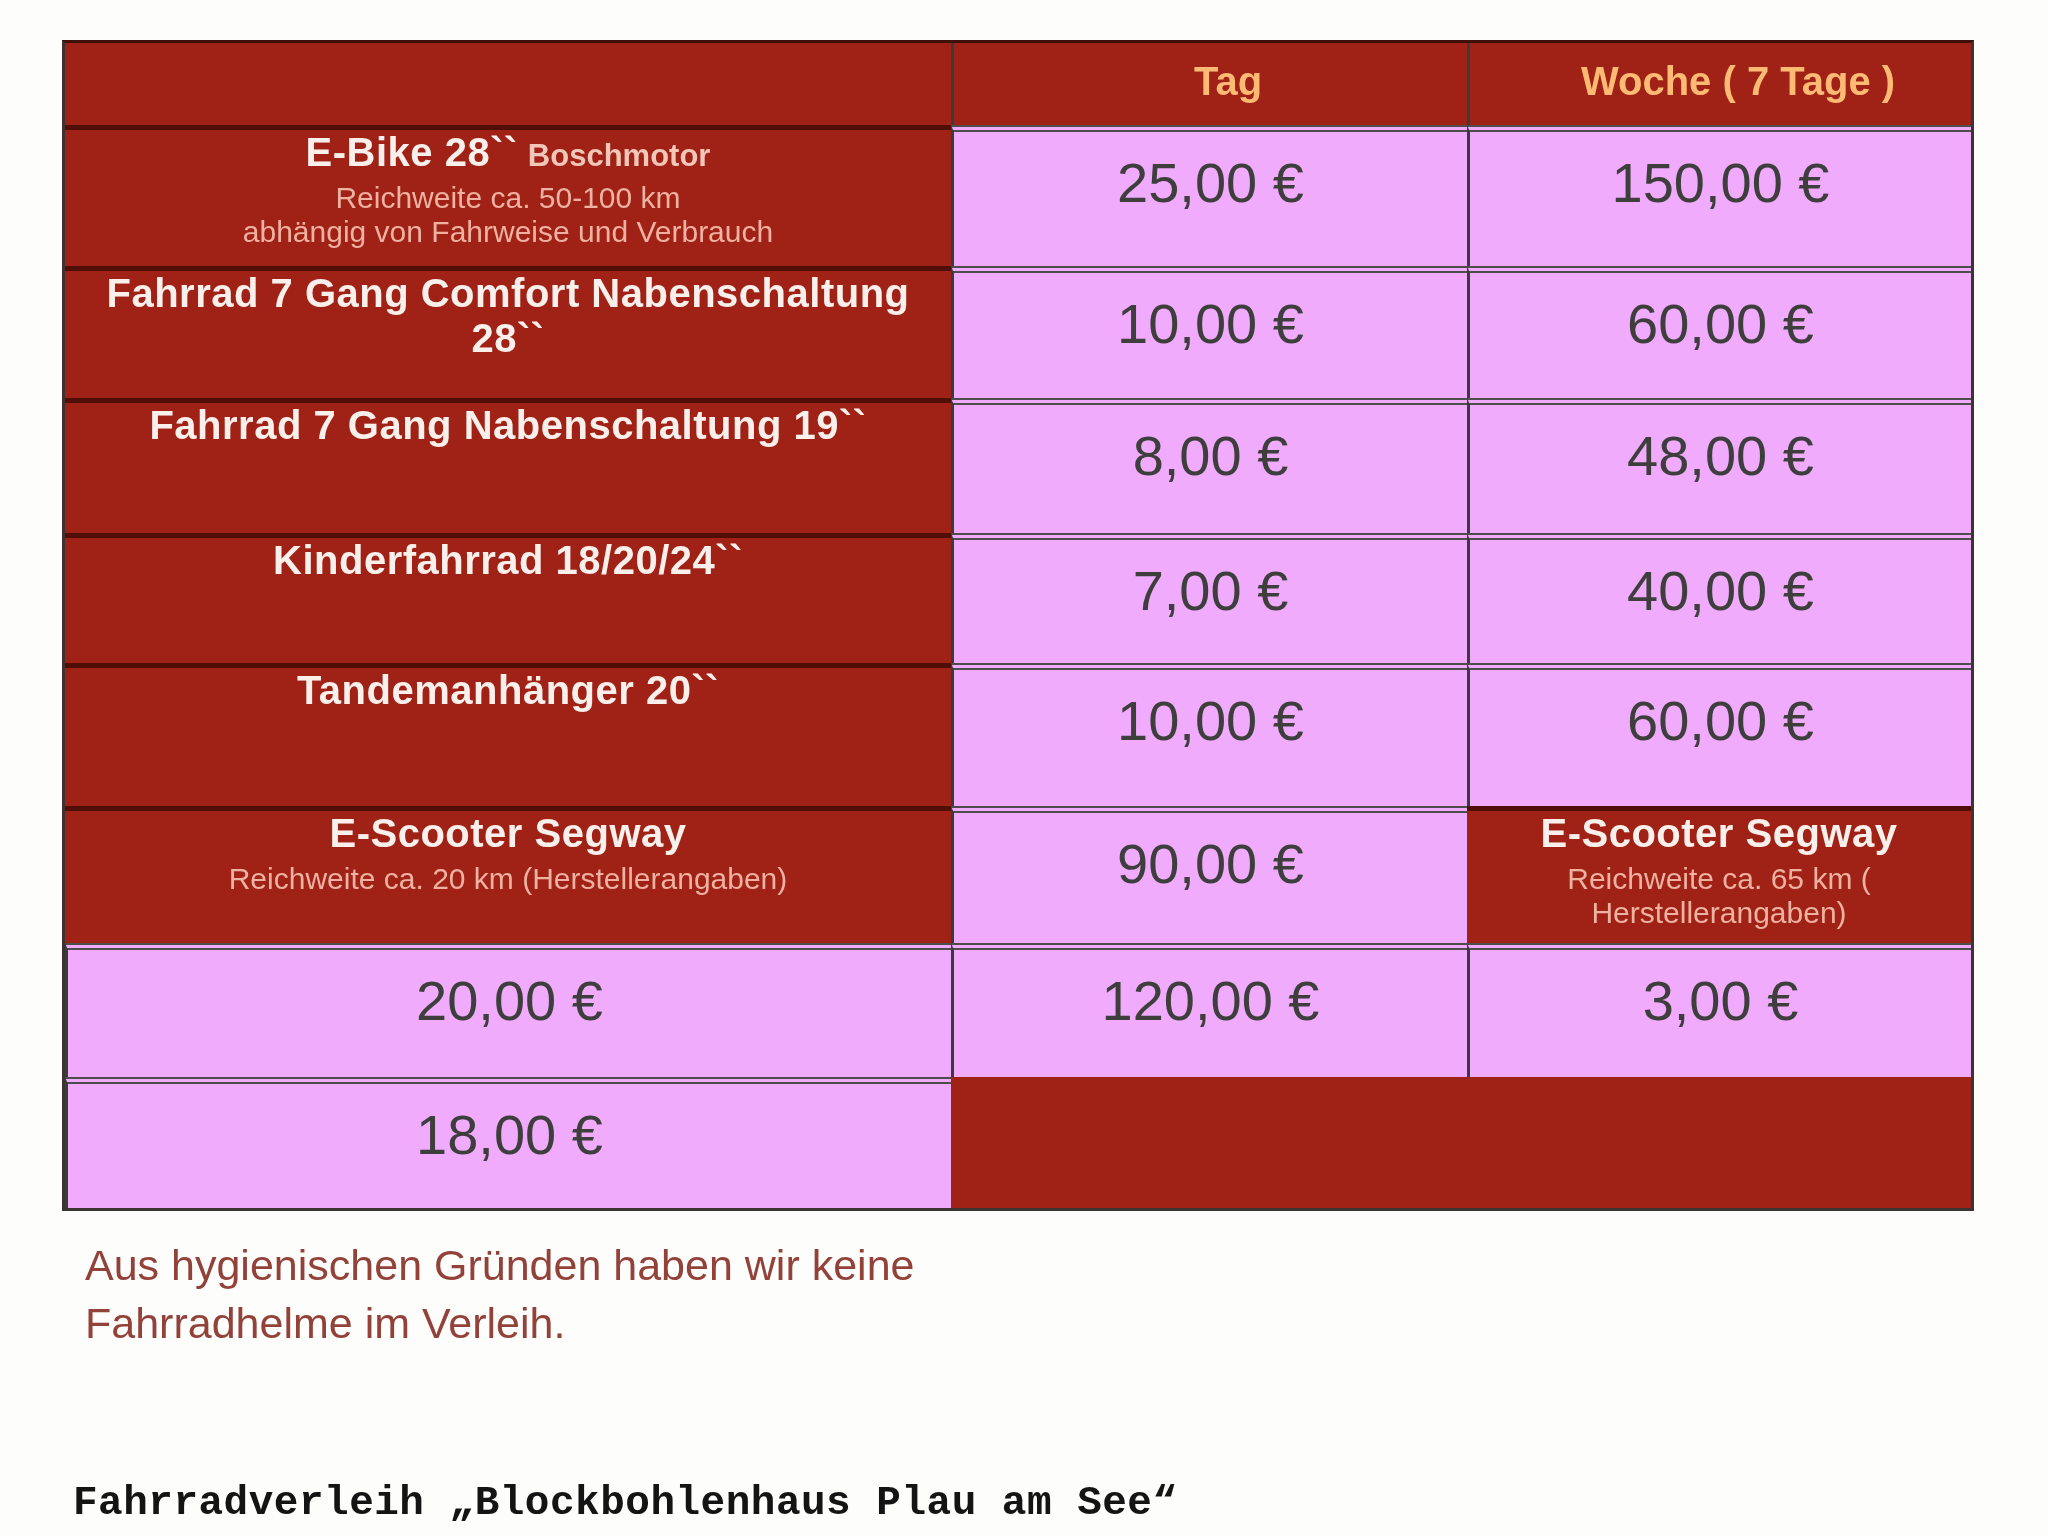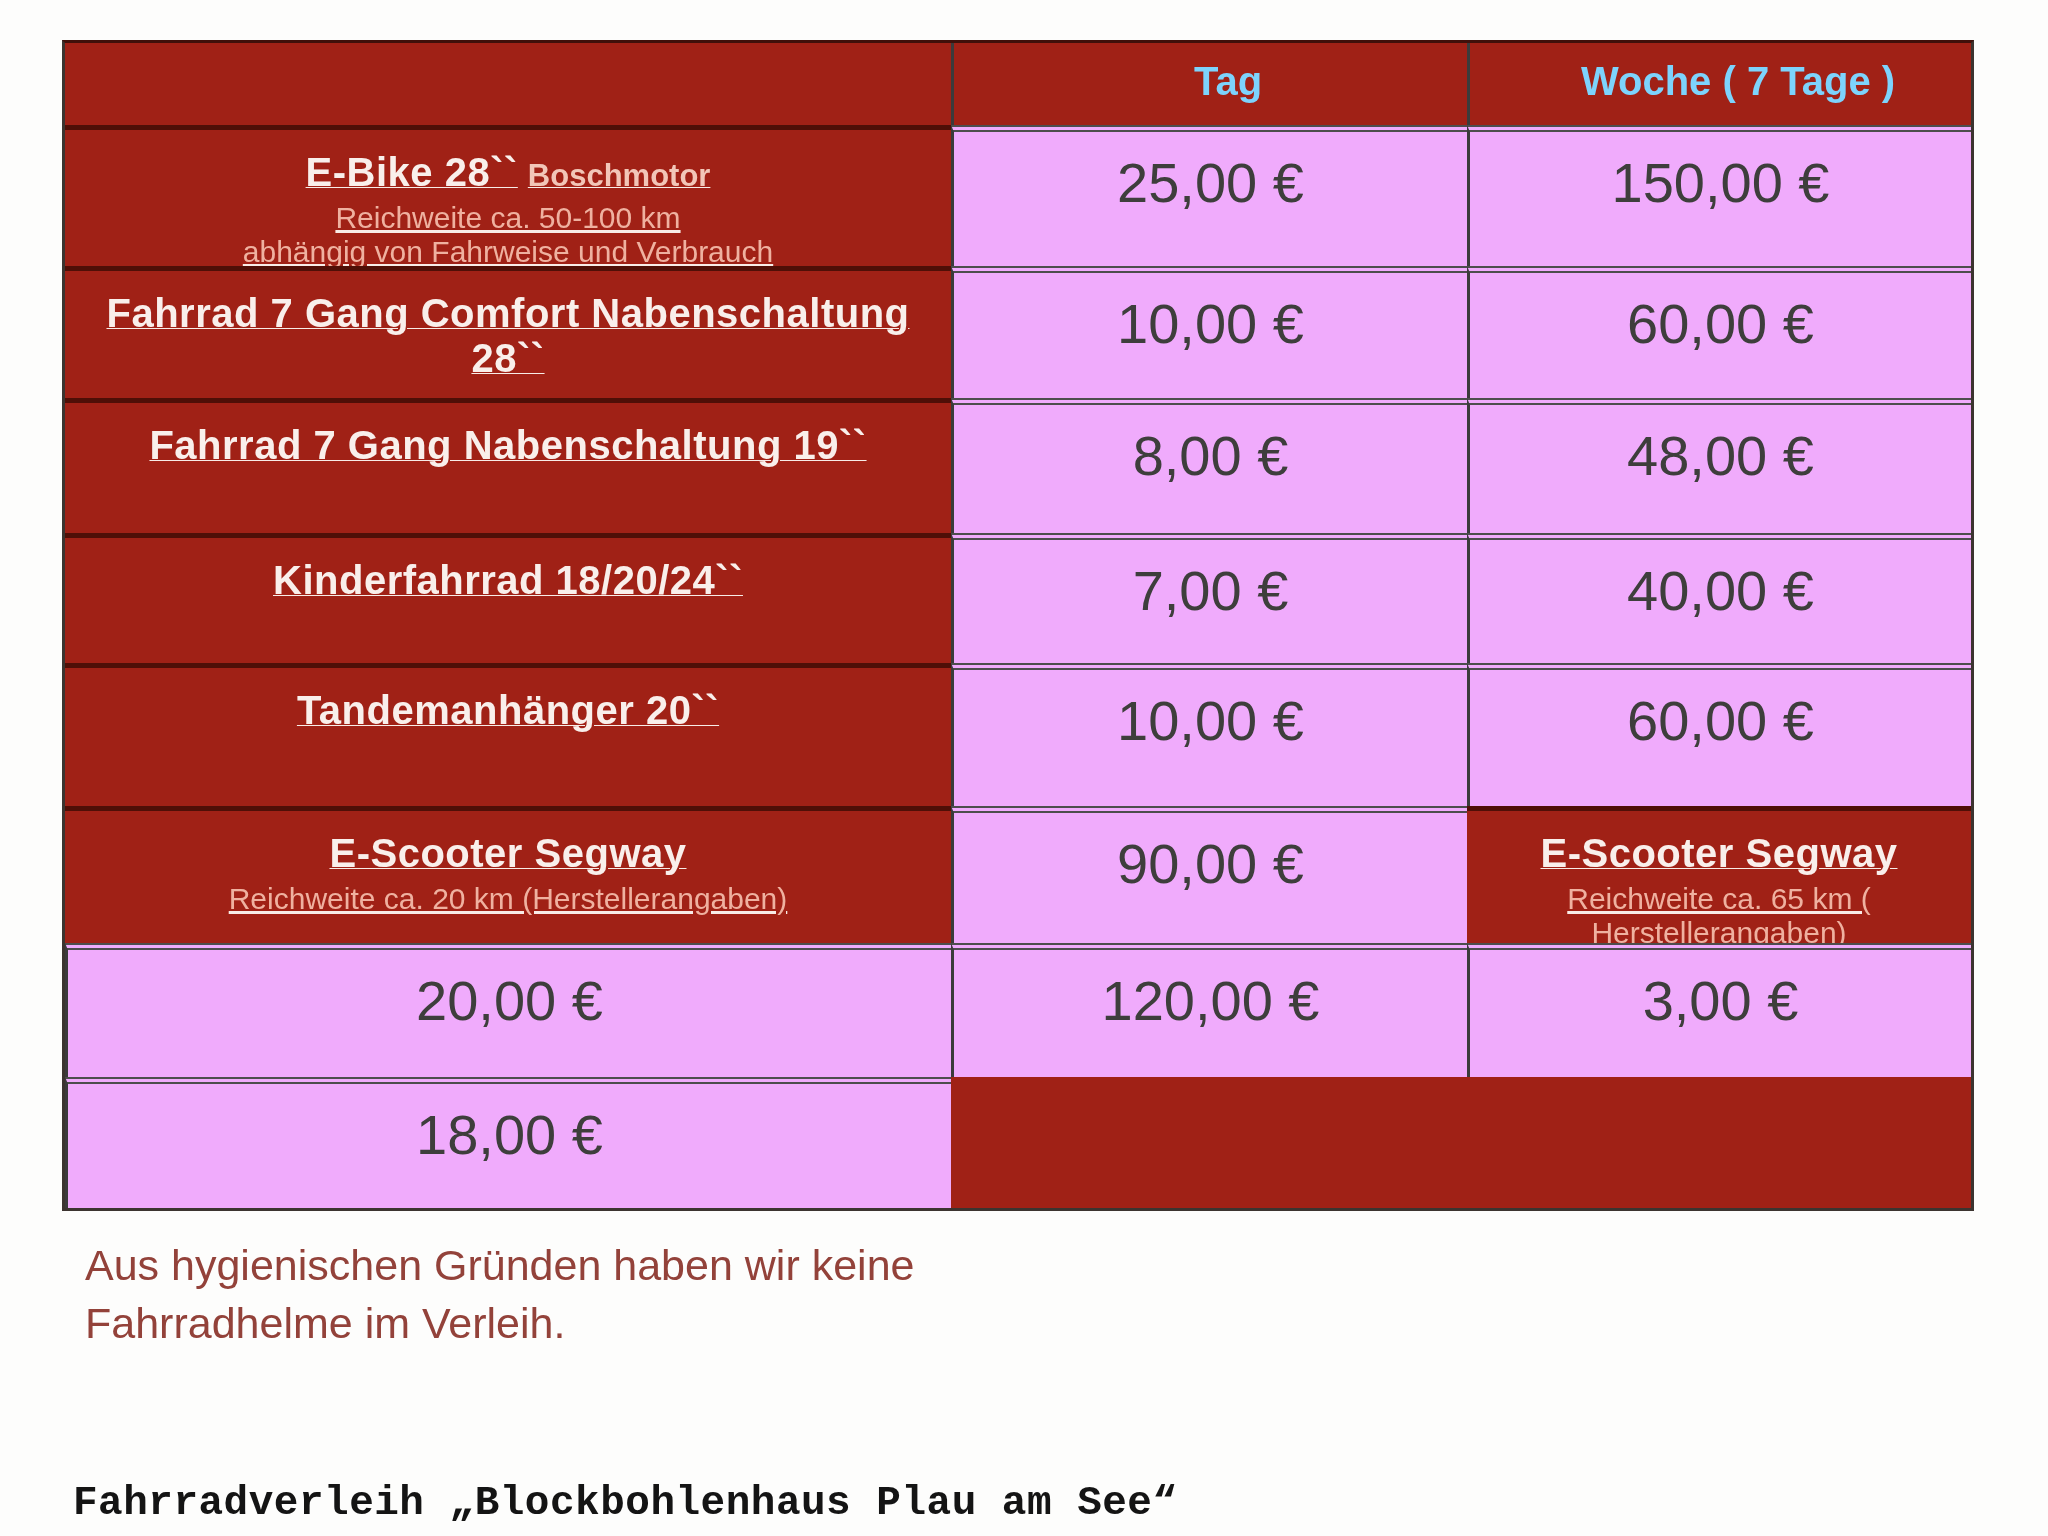--- a/index.html
+++ b/index.html
@@ -12,22 +12,22 @@
     position:absolute;left:62px;top:40px;width:1912px;
     display:grid;
     grid-template-columns:886px 516px 1fr;
     grid-template-rows:82px 141px 132px 135px 130px 143px 137px 134px 131px;
     border:3px solid #3c3430;border-top-color:#40100a;
     box-sizing:border-box;
     background:#a02116;
   }
   .cell{box-sizing:border-box;overflow:hidden;}
   .red{background:#a02116;color:#f8ece7;text-align:center;}
-  .head{font-weight:bold;font-size:40px;padding-top:16px;color:#7dd3fc;padding-left:35px;}
-  .label{padding-top:20px;text-decoration:underline;}
+  .head{font-weight:bold;font-size:40px;padding-top:16px;color:#fdba74;padding-left:35px;}
+  .label{}
   .label .title{font-weight:bold;font-size:40px;color:#f9efeb;letter-spacing:0.5px;}
   .label .suffix{font-weight:bold;font-size:31px;color:#f2c6b8;margin-left:10px;}
   .label .sub{font-size:30px;line-height:34px;color:#efb1a0;margin-top:6px;}
   .label .sub + .sub{margin-top:0;}
   .vline{border-left:3px solid #3b3b3b;}
   .redsep{border-top:5px solid #4f0f07;}
   .price{
     background:#f0abfc;color:#3e3e3c;text-align:center;
     font-size:56px;padding-top:18px;
   }

